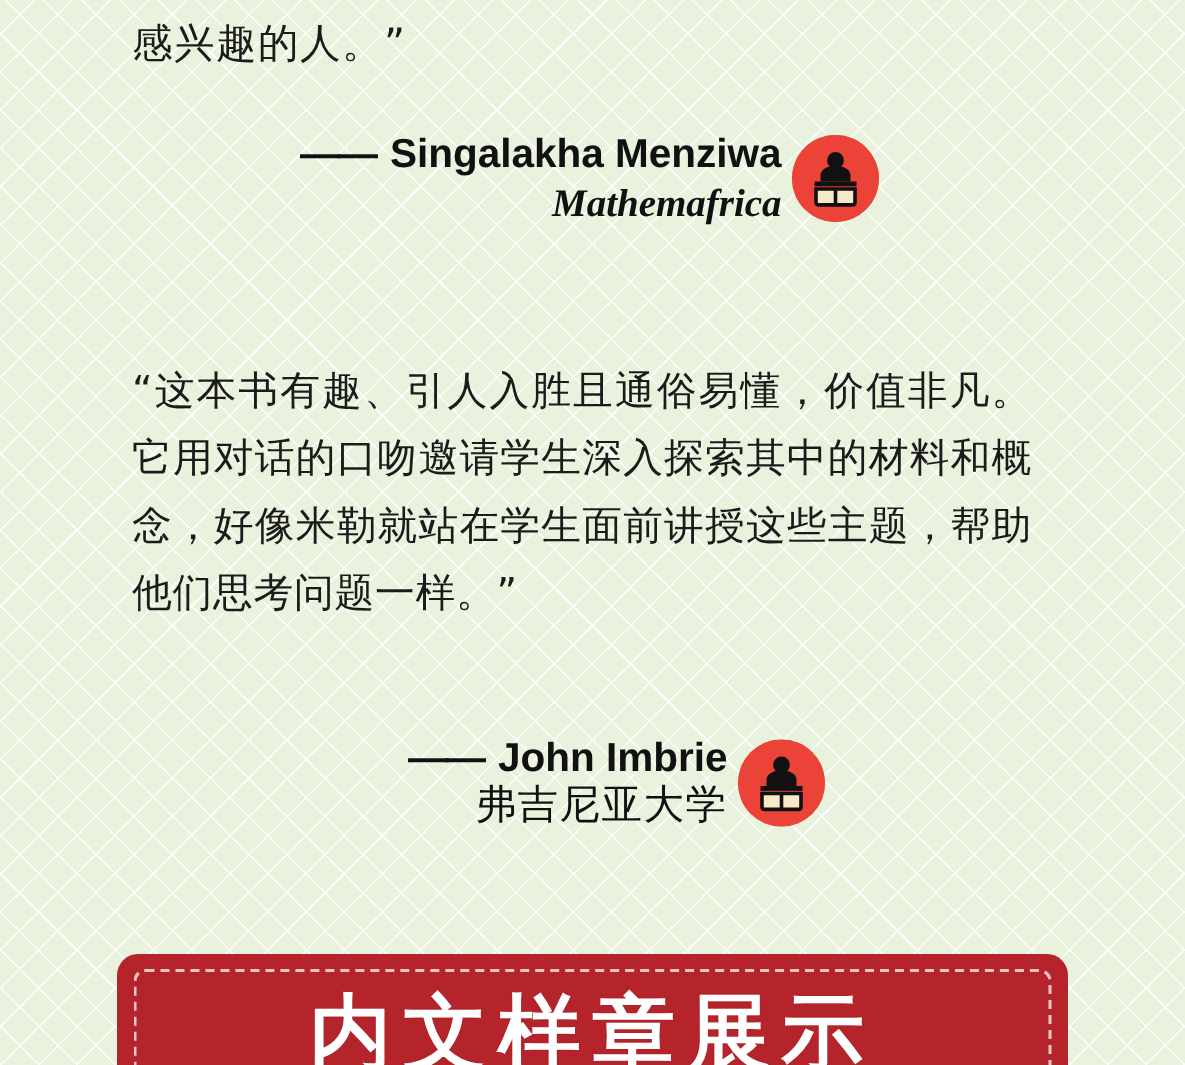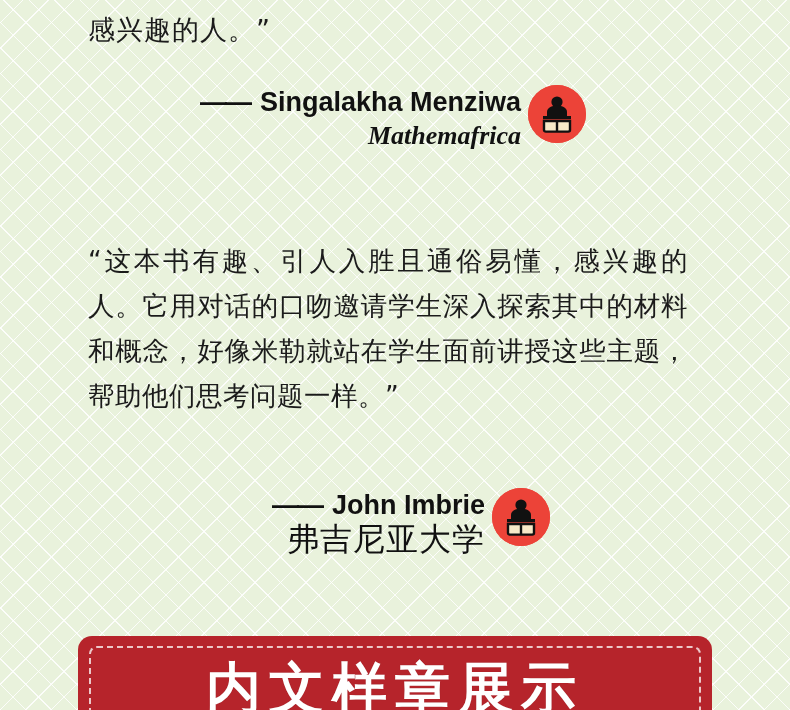--- a/index.html
+++ b/index.html
@@ -32,20 +32,21 @@
     font-size: 27px;
     line-height: 44px;
     color: #1b1b1b;
     letter-spacing: 1px;
     font-family: "DejaVu Sans", "Liberation Sans", sans-serif;
   }
 
   .attrib {
     position: absolute;
     display: flex;
+    align-items: center;
     gap: 7px;
   }
   .attrib .lines {
     text-align: right;
   }
   .attrib .dash-name {
     font-size: 27px;
     font-weight: bold;
     color: #111;
     white-space: nowrap;
@@ -61,23 +62,23 @@
     font-weight: bold;
     font-style: italic;
     color: #111;
     line-height: 34px;
     white-space: nowrap;
     font-family: Liberation Serif, serif;
   }
   .attrib .sub.cn {
     font-style: normal;
     font-weight: normal;
-    font-size: 32px;
+    font-size: 27px;
     letter-spacing: 1px;
-    font-family: Liberation Serif, serif;
+    font-family: Liberation Mono, monospace;
   }
 
   
   .badge {
     width: 58px;
     height: 58px;
     border-radius: 50%;
     background: #ec4338;
     position: relative;
     flex: 0 0 auto;
@@ -150,21 +151,21 @@
         <circle cx="29" cy="29" r="29" fill="#ec4338"></circle>
         <circle cx="29" cy="17" r="5.6" fill="#111"></circle>
         <path d="M19 27c0-4 4.5-6.5 10-6.5S39 23 39 27v4H19z" fill="#111"></path>
         <rect x="15" y="31" width="28" height="3.2" fill="#111"></rect>
         <path d="M16 36h26v9c0 1-.8 1.6-1.8 1.6H17.8c-1 0-1.8-.6-1.8-1.6z" fill="#f7e9c8" stroke="#111" stroke-width="2.4"></path>
         <line x1="29" y1="36" x2="29" y2="46.5" stroke="#111" stroke-width="2.4"></line>
       </svg>
     </div>
   </div>
 
-  <div class="paragraph">“这本书有趣、引人入胜且通俗易懂，感兴趣的人。它用对话的口吻邀请学生深入探索其中的材料和概念，好像米勒就站在学生面前讲授这些主题，帮助他们思考问题一样。”</div>
+  <div class="paragraph">“这本书有趣、引人入胜且通俗易懂，价值非凡。它用对话的口吻邀请学生深入探索其中的材料和概念，好像米勒就站在学生面前讲授这些主题，帮助他们思考问题一样。”</div>
 
   <div class="attrib" style="left:272px; top:452px;margin-top:36px;">
     <div class="lines">
       <div class="dash-name">
         <span class="dash">——</span><span>John Imbrie</span>
       </div>
       <div class="sub cn">弗吉尼亚大学</div>
     </div>
     <div class="badge">
       <svg width="58" height="58" viewBox="0 0 58 58" aria-hidden="true">

